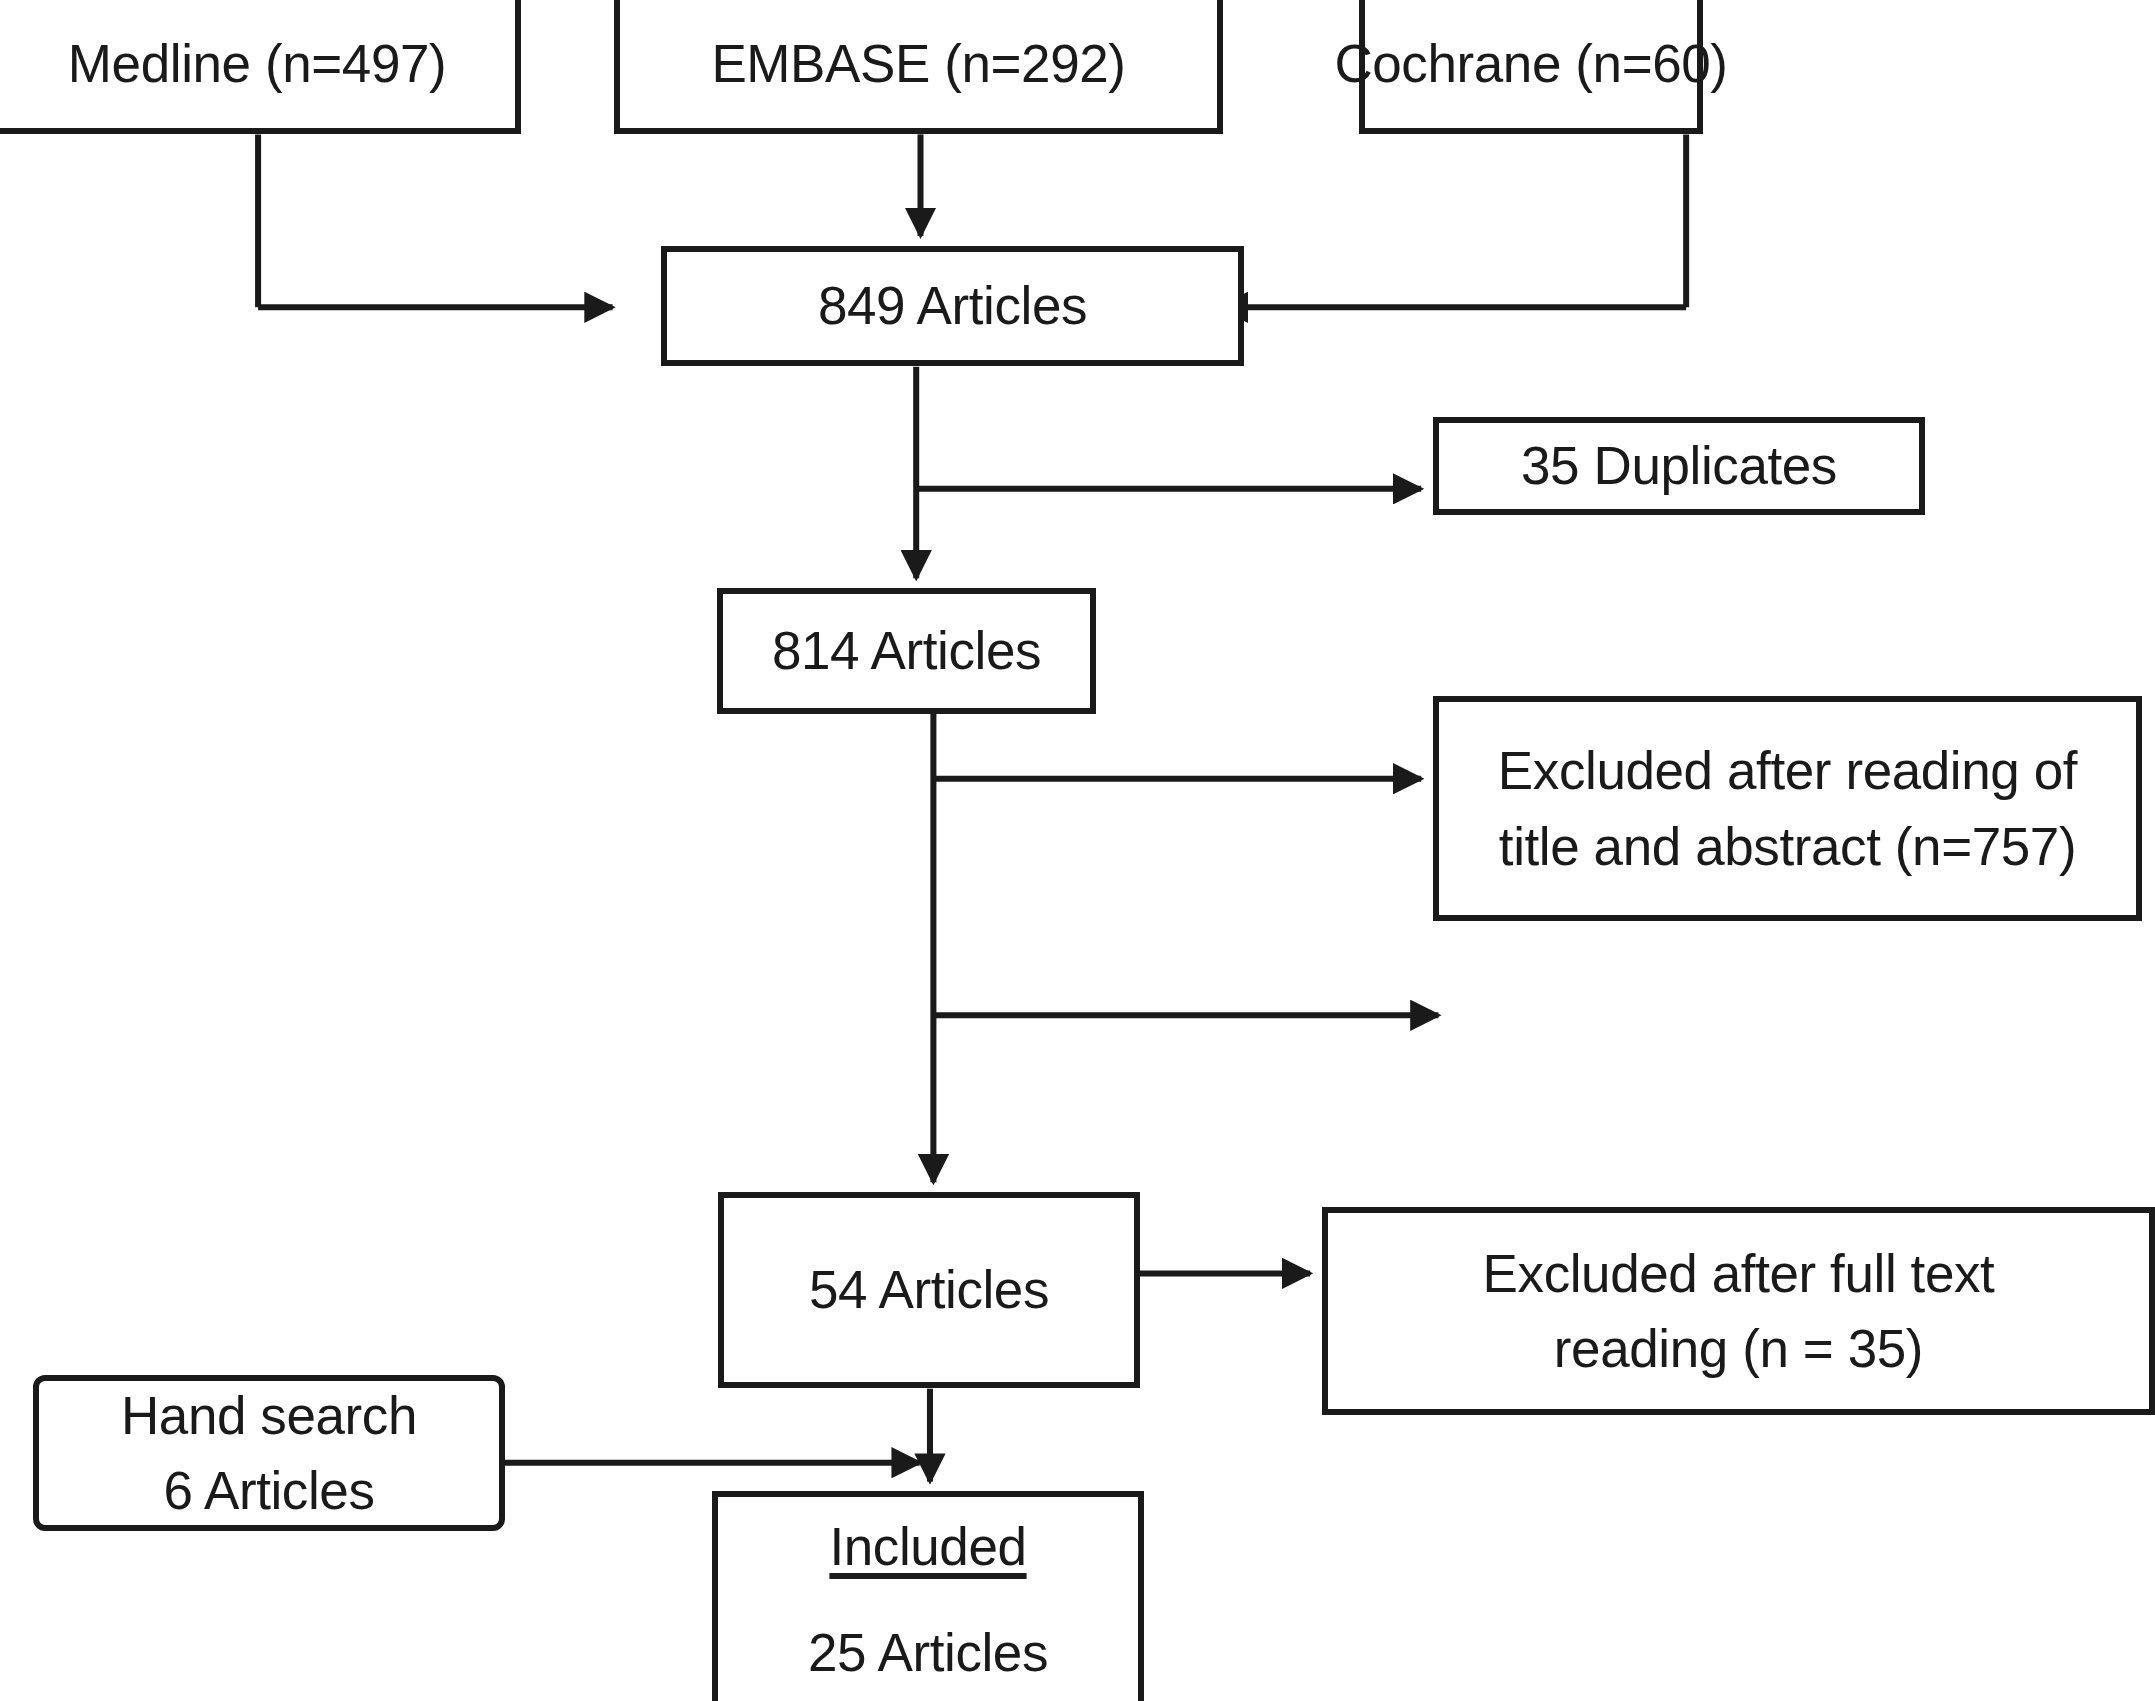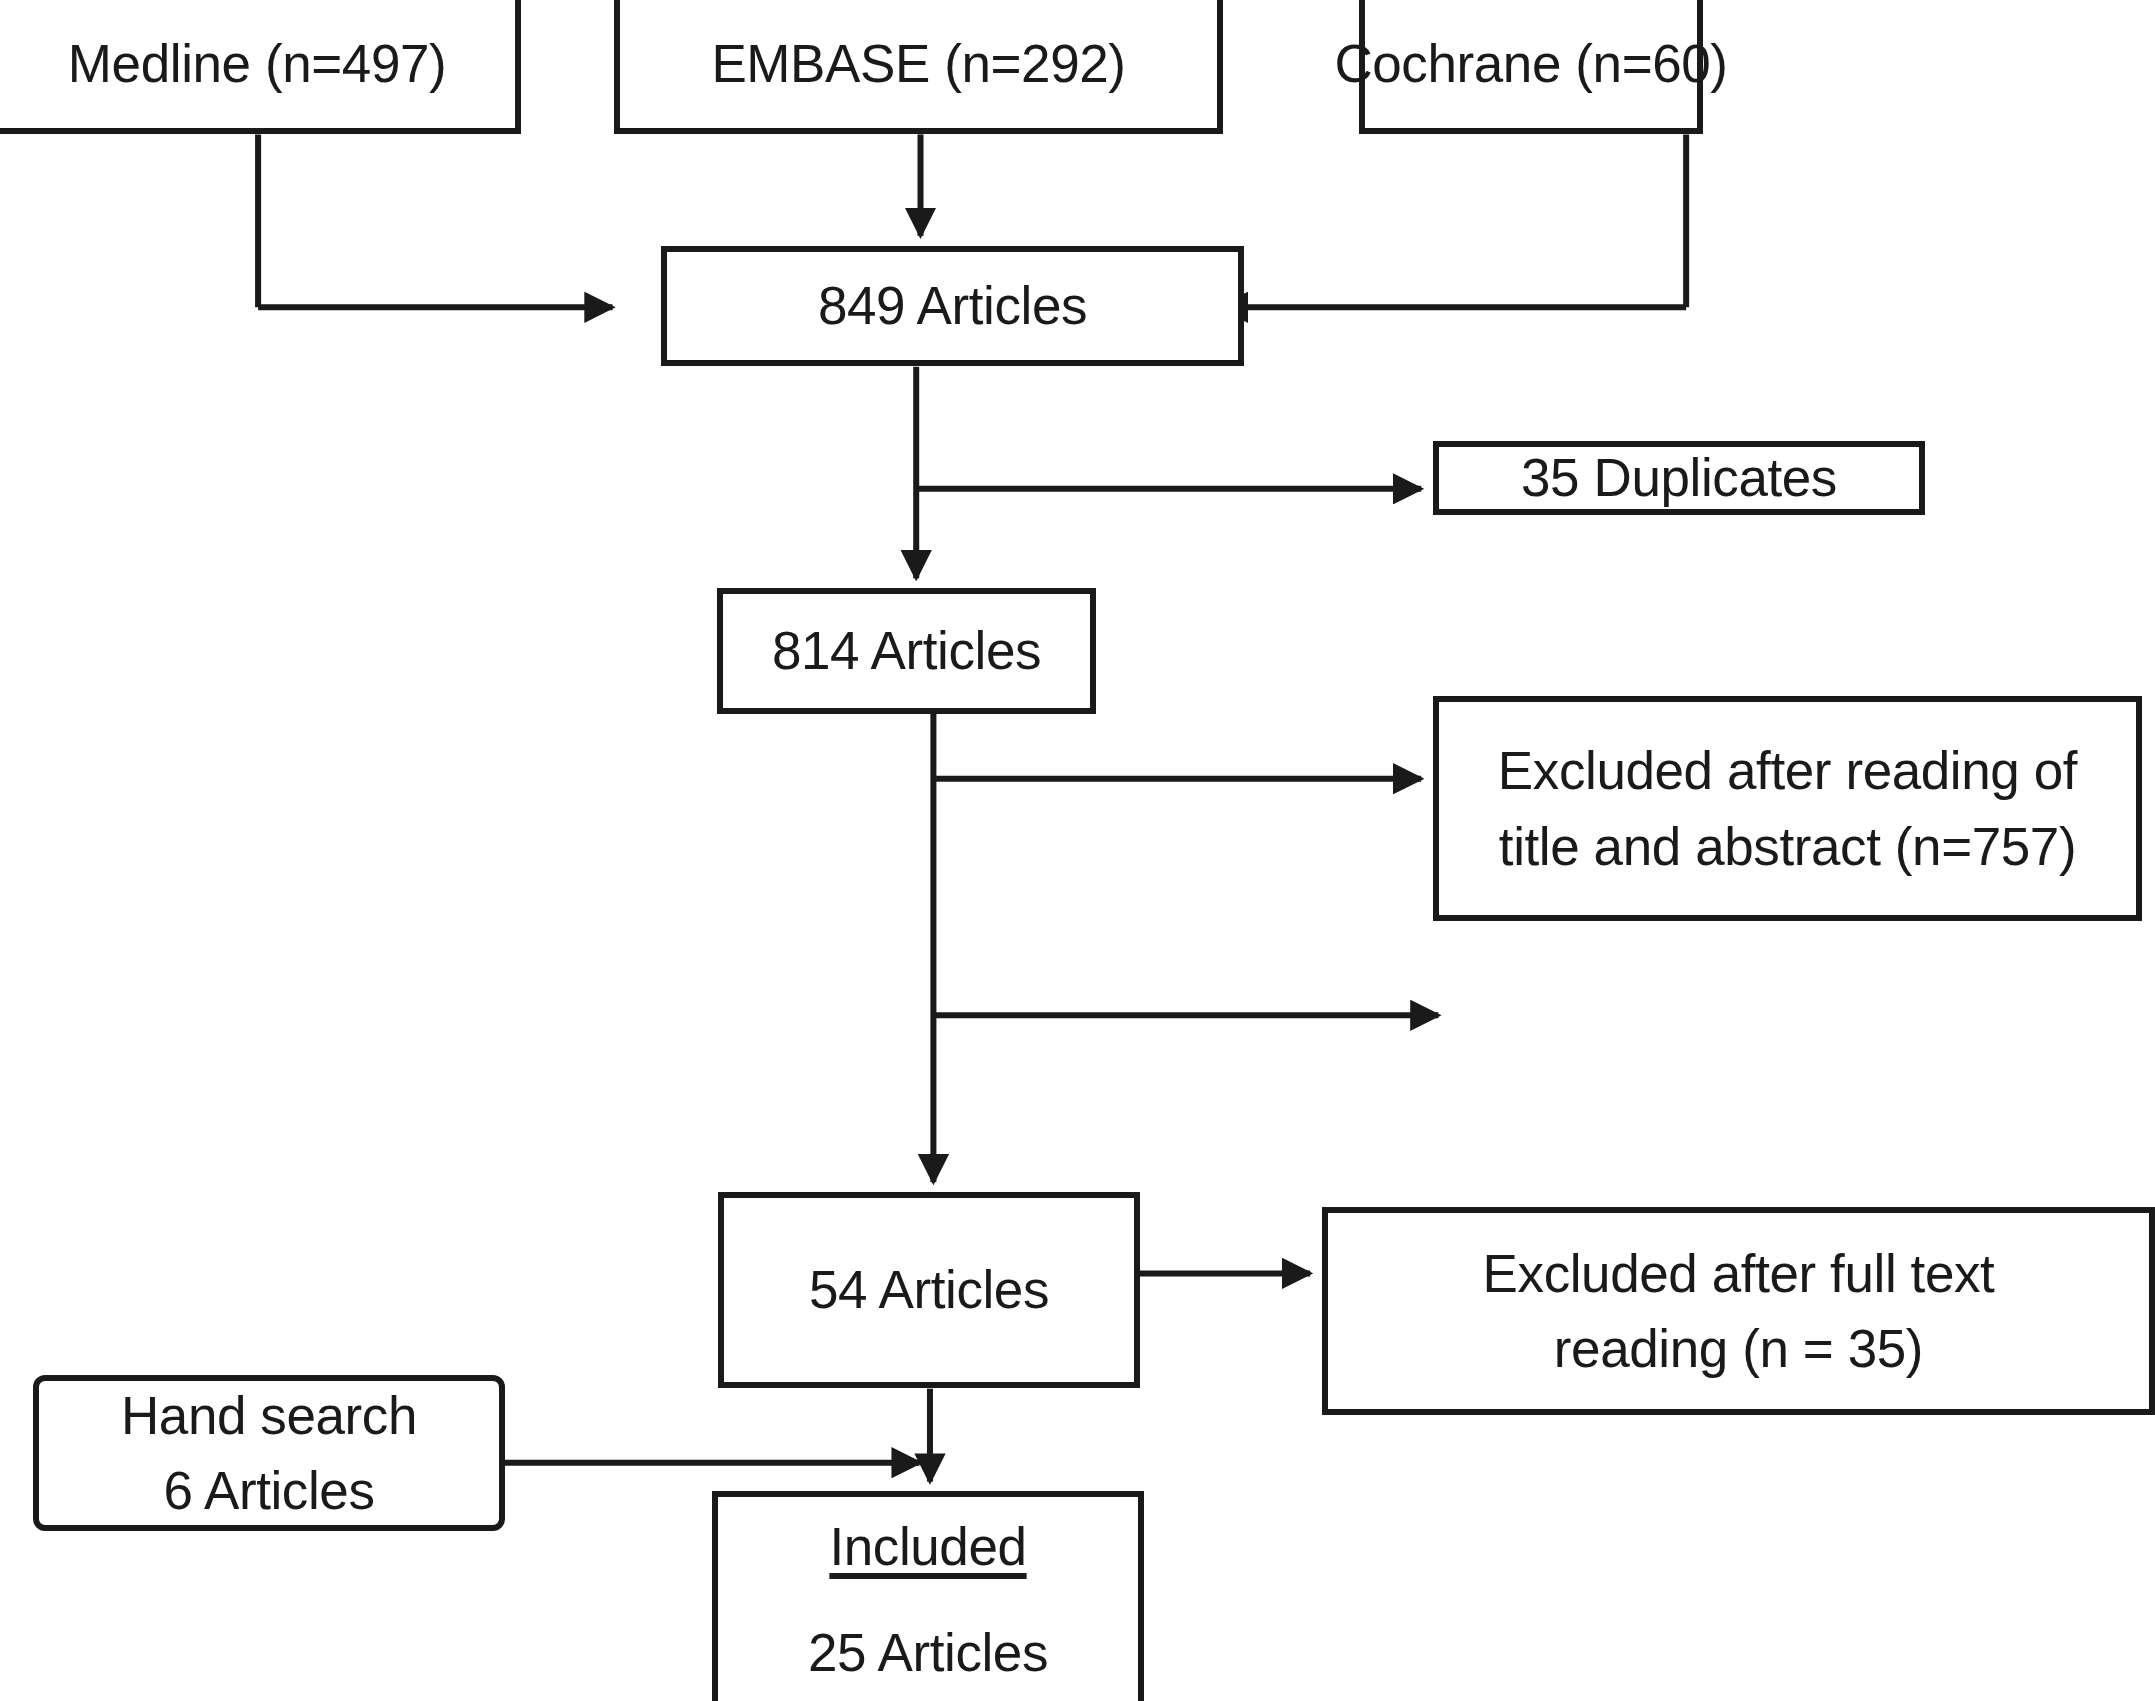--- a/index.html
+++ b/index.html
@@ -48,21 +48,21 @@
     text-underline-offset: 7.7px;
     text-decoration-thickness: 6px;
   }
   .node.included .spacer { height: 38px; }
 
   
   #node-medline   { left: -6.9px;   top: -6.9px;    width: 528px;  height: 141px; }
   #node-embase    { left: 614px;  top: -6.9px;    width: 609px;  height: 141px; }
   #node-cochrane  { left: 1359px; top: -6.9px;    width: 344px;  height: 141px; }
   #node-849       { left: 625px;  top: 246px;   width: 583px;  height: 120px; margin-left: 36px; }
-  #node-dupes     { left: 1433px; top: 441px;   width: 492px;  height: 74px; }
+  #node-dupes     { left: 1433px; top: 417px;   width: 492px;  height: 98px; }
   #node-814       { left: 717px;  top: 588px;   width: 379px;  height: 126px; }
   #node-excl-ta   { left: 1433px; top: 680px;   width: 709px;  height: 225px; }
   #node-nofull    { left: 1451px; top: 938px;  width: 705px;  height: 206px; }
   #node-54        { left: 718px;  top: 1192px;  width: 422px;  height: 196px; }
   #node-excl-ft   { left: 1322px; top: 1191px;  width: 833px;  height: 208px; }
   #node-hand      { left: 33px;   top: 1359px;  width: 472px;  height: 156px; border-radius: 12px; }
   #node-included  { left: 712px;  top: 1491px;  width: 432px;  height: 218px; }
 </style>
 </head>
 <body>

